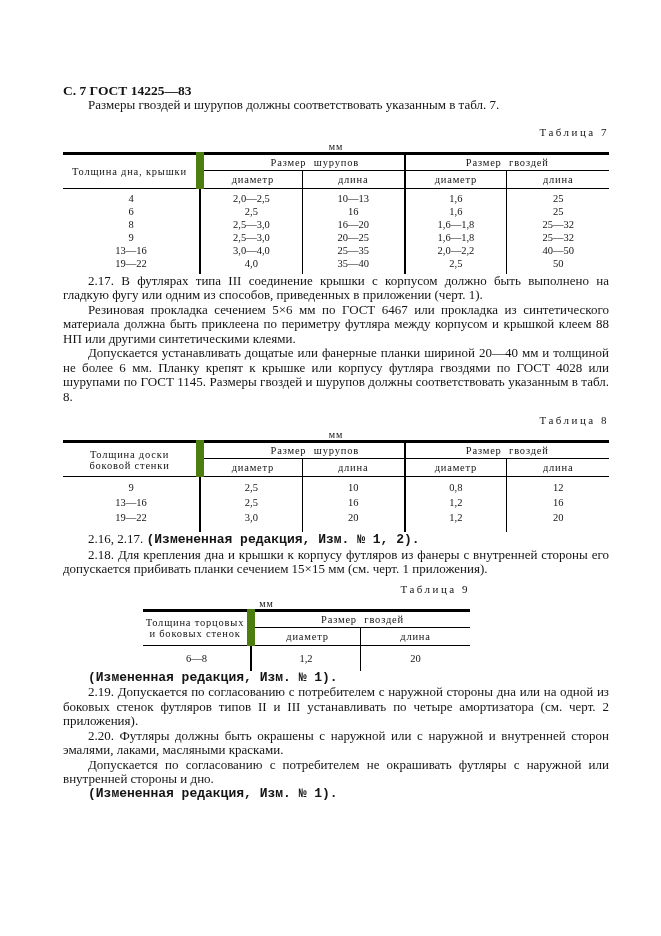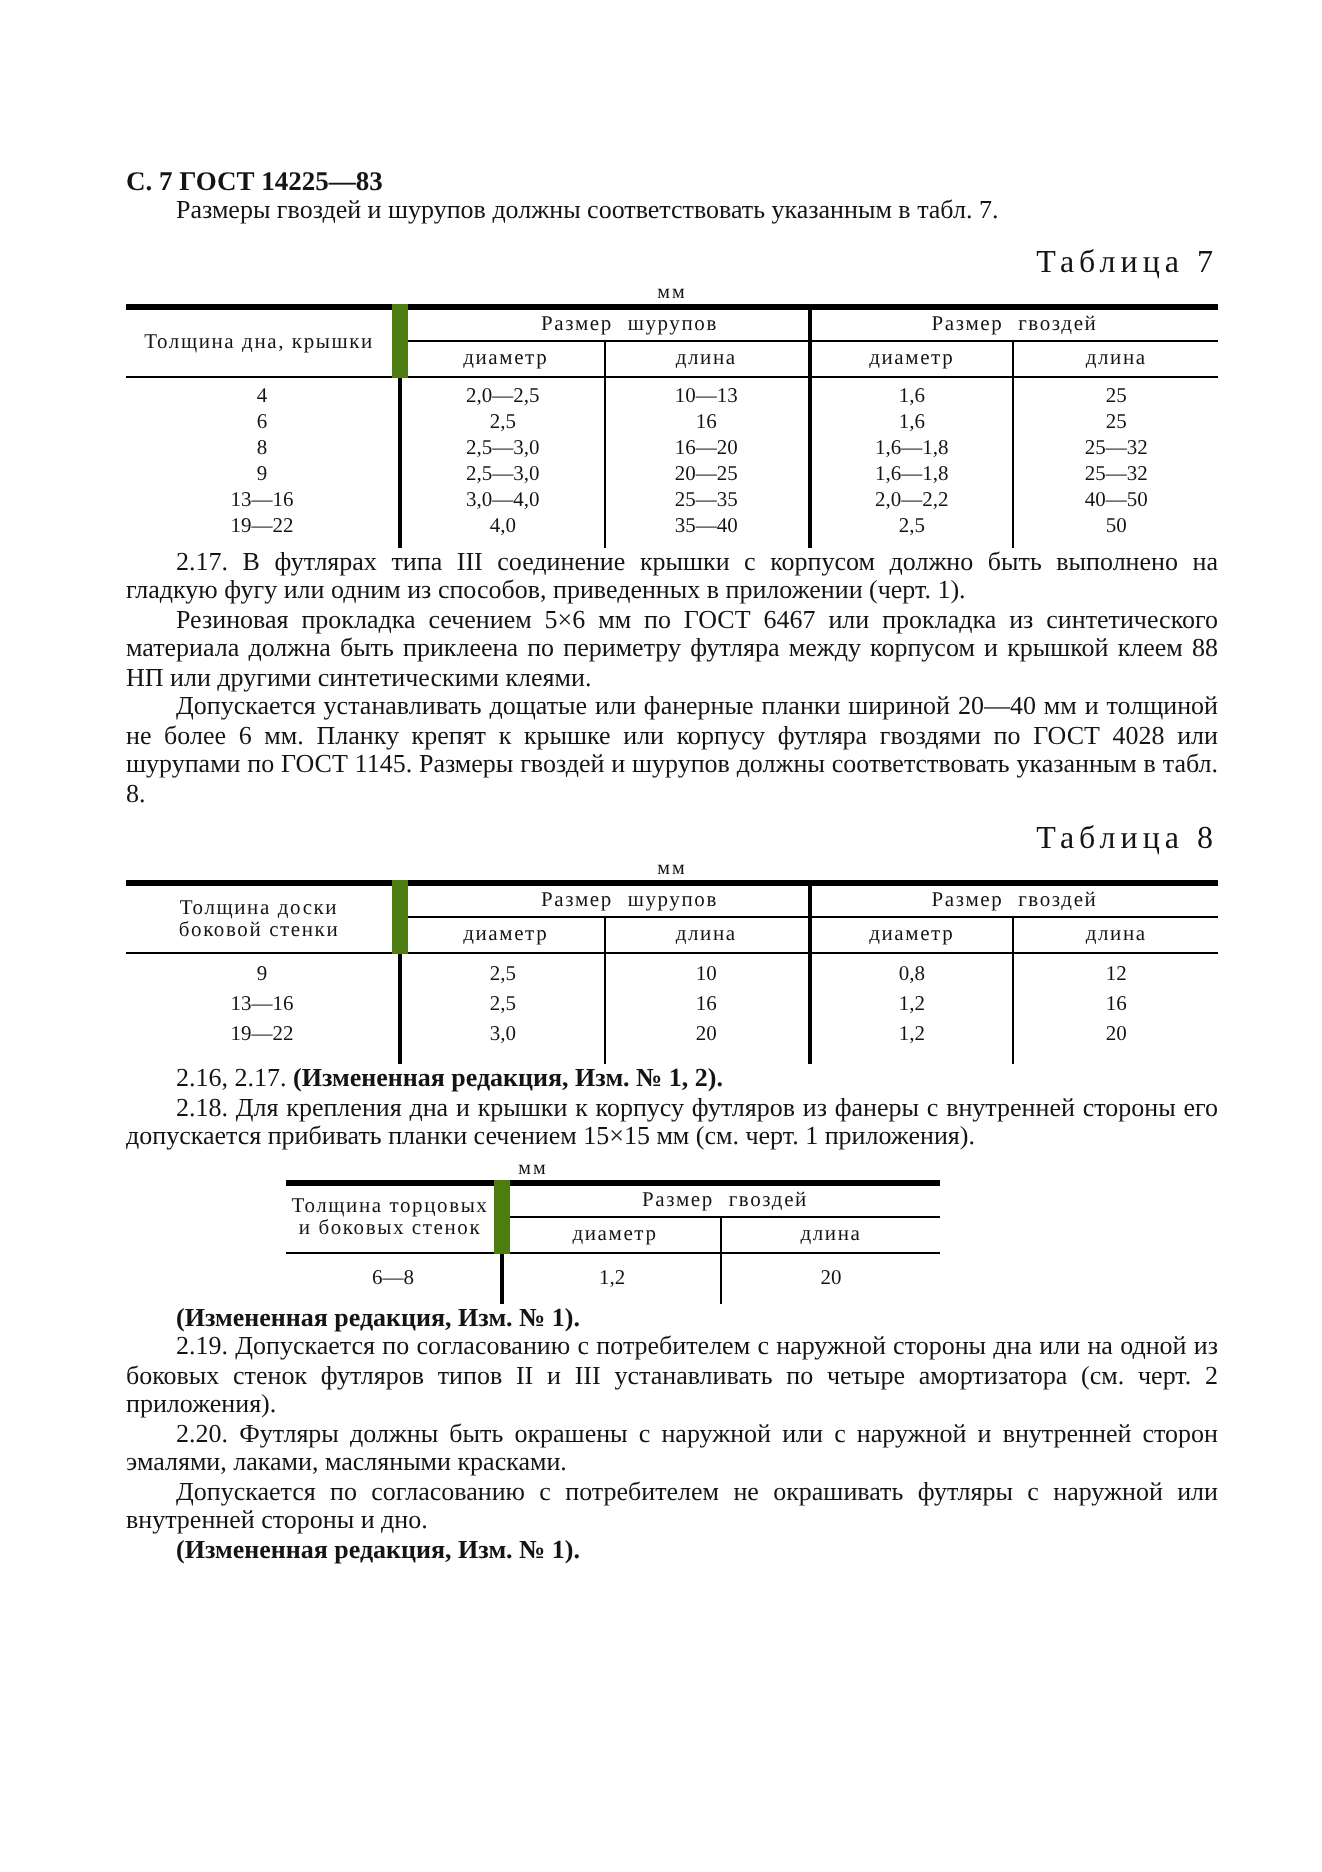--- a/index.html
+++ b/index.html
@@ -11,23 +11,23 @@
     font-family:"Liberation Serif","DejaVu Serif",serif;
     overflow:hidden;
   }
   .content{position:absolute;left:63px;top:84px;width:546px;}
   .doc-header{font-weight:bold;font-size:13.5px;line-height:14px;}
   p.body{
     margin:0;font-size:13px;line-height:14.5px;
     text-align:justify;text-indent:25px;
   }
   .intro{margin-top:21px;}
-  .bold{font-weight:bold;}
+  .bold{font-weight:bold;font-family:Liberation Mono, monospace;}
   .tbl-caption{
-    font-size:16px;letter-spacing:2.5px;text-align:right;line-height:12px;
+    font-size:11px;letter-spacing:2.5px;text-align:right;line-height:12px;
   }
   .tbl-unit{font-size:10px;letter-spacing:1px;text-align:center;line-height:11px;margin-top:3px;}
   table.gost{
     border-collapse:collapse;table-layout:fixed;
     border-top:3px solid #000;
     font-size:10.5px;
   }
   table.gost th{
     font-weight:normal;font-size:10.5px;letter-spacing:0.8px;
     padding:0 2px;text-align:center;vertical-align:middle;
@@ -192,20 +192,21 @@
             <td>1,2</td>
             <td>20</td>
           </tr>
         </tbody>
     </table>
 
     <p class="body"><span>2.16, 2.17. </span><span class="bold">(Измененная редакция, Изм. № 1, 2).</span></p>
     <p class="body">2.18. Для крепления дна и крышки к корпусу футляров из фанеры с внутренней стороны его допускается прибивать планки сечением 15×15 мм (см. черт. 1 приложения).</p>
 
     <div class="cap9">
+      <div class="tbl-caption mt-cap9">Таблица 9</div>
       <div class="tbl-unit">мм</div>
     </div>
 
     <table class="gost cols3 t9">
       <thead>
         <tr class="grouprow">
           <th class="corner c1 prewrap" rowspan="2">Толщина торцовых
 и боковых стенок</th>
           <th class="group" colspan="2">Размер гвоздей</th>
         </tr>

